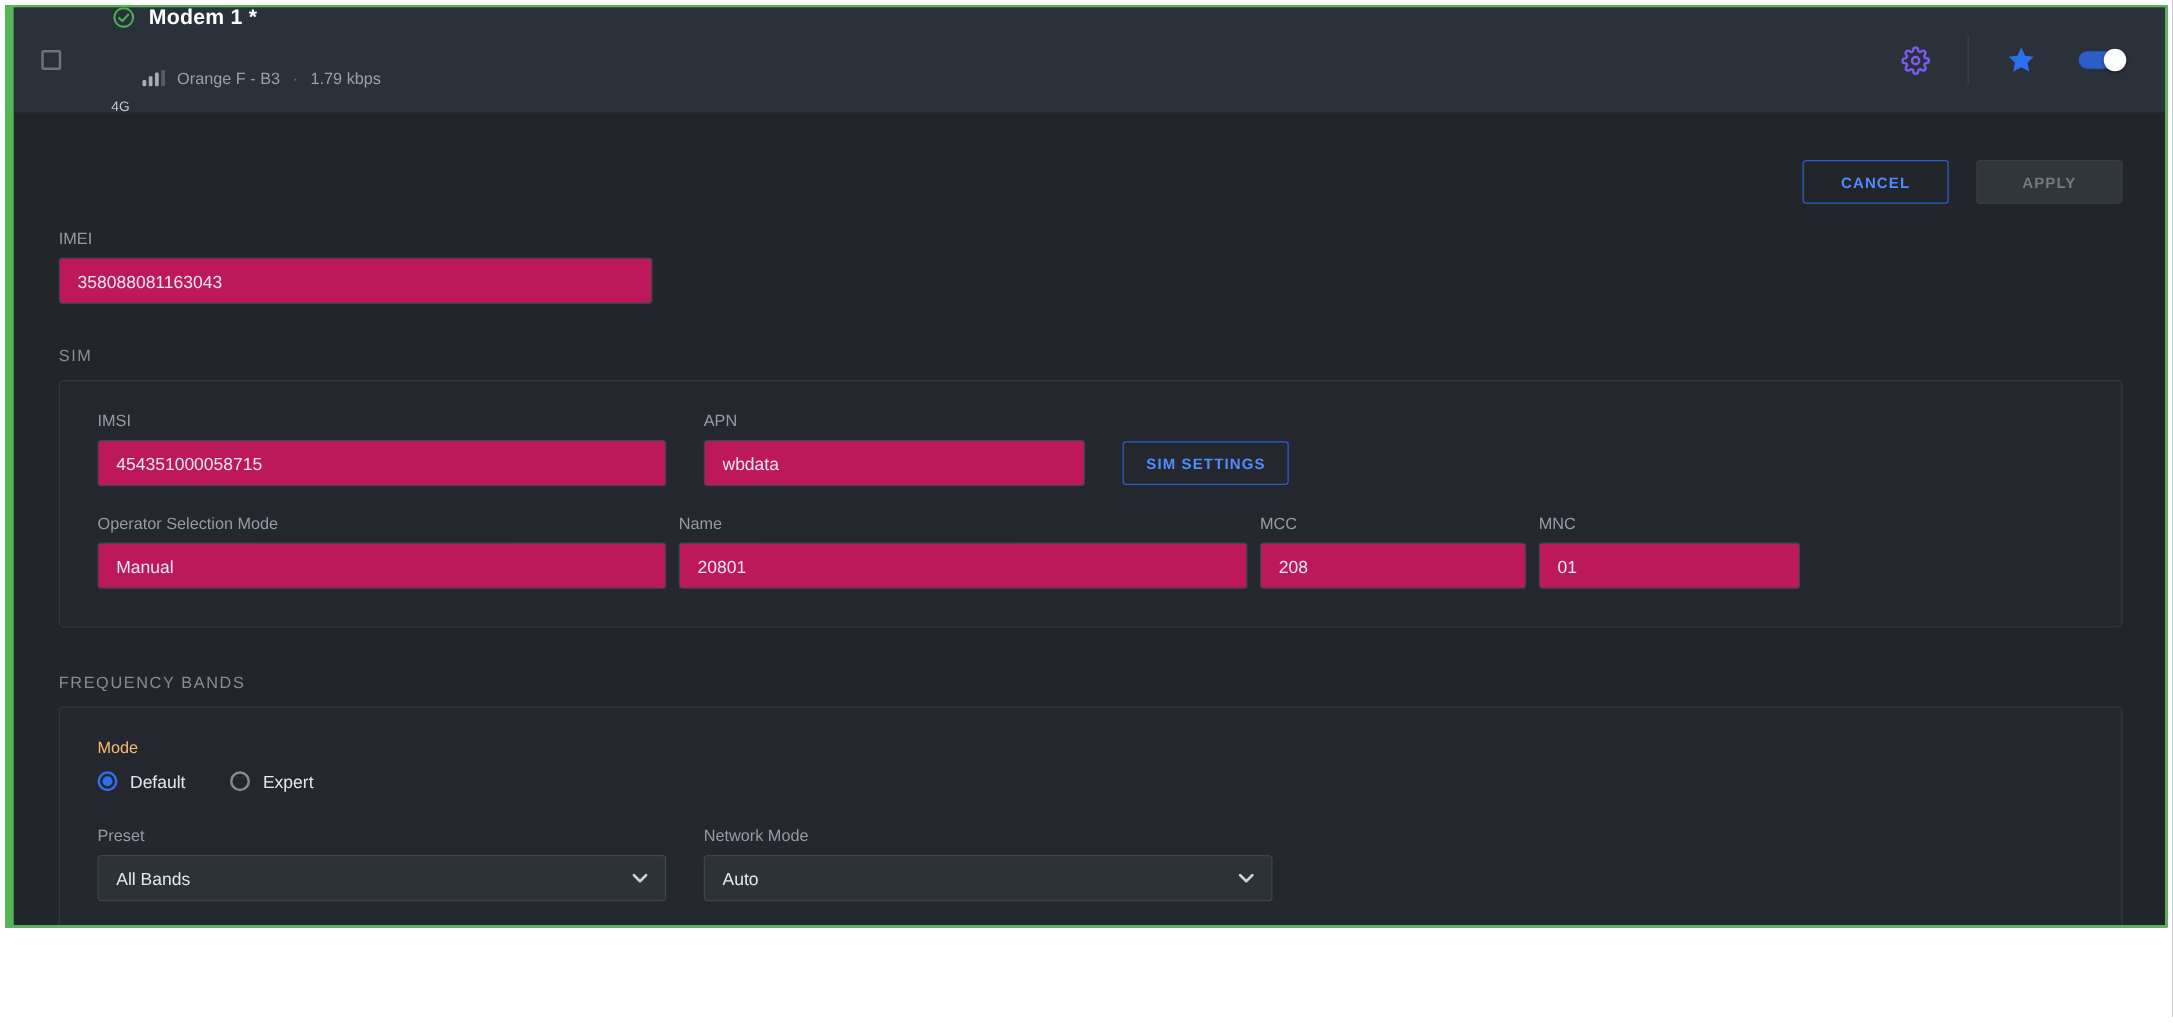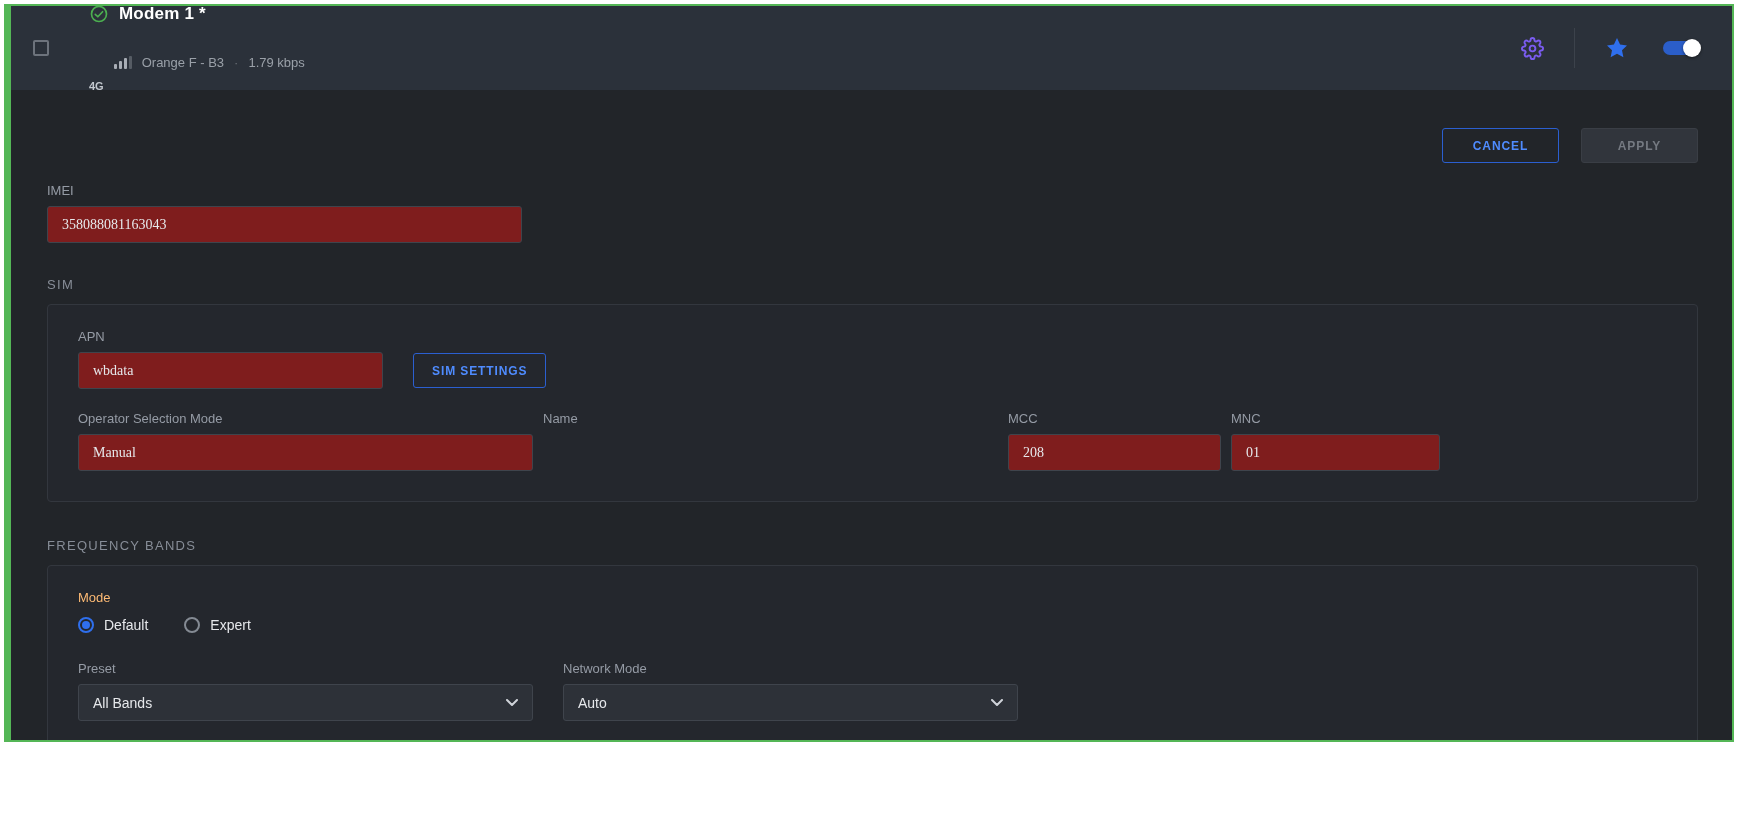--- a/index.html
+++ b/index.html
@@ -29,21 +29,21 @@
     border-radius:2px;
     margin-left:22px;
     background:transparent;
     cursor:pointer;
   }
   .hdr-main { margin-left:40px; display:flex; flex-direction:column; gap:8px; }
   .hdr-title-row { display:flex; align-items:center; gap:10px; }
   .hdr-title { color:#ffffff; font-size:17px; font-weight:700; letter-spacing:0.2px; }
   .check-circle { width:20px; height:20px; display:block; }
   .hdr-sub-row { display:flex; align-items:center; gap:10px; }
-  .net-type { color:#c3c8cf; font-size:11px; font-weight:700;margin-top:48px; }
+  .net-type { color:#c3c8cf; font-size:11px; font-weight:400;margin-top:48px; }
   .sig-bars { display:flex; align-items:flex-end; gap:2px; height:13px; }
   .sig-bars i { display:block; width:3px; border-radius:1px; }
   .sig-bars .b1 { height:5px;  background:#a8adb5; }
   .sig-bars .b2 { height:8px;  background:#a8adb5; }
   .sig-bars .b3 { height:11px; background:#a8adb5; }
   .sig-bars .b4 { height:13px; background:#565c64; }
   .hdr-sub-text { color:#9aa0a8; font-size:13px; }
   .hdr-dot { color:#6b7077; font-size:13px; }
 
   .hdr-right { margin-left:auto; display:flex; align-items:center; }
@@ -66,22 +66,22 @@
     display:inline-flex; align-items:center; justify-content:center;
     cursor:pointer; font-family:inherit; background:transparent;
   }
   .btn-cancel { border:1px solid #2b5fd0; color:#4f8cff; }
   .btn-apply  { border:1px solid #3a3e45; background:#31353c; color:#757a82; cursor:default; }
   .btn-sim    { border:1px solid #2b5fd0; color:#4f8cff; min-width:118px; }
 
   .field-label { font-size:13px; color:#959ba5; display:block; }
   .text-input {
     display:block; width:100%; height:37px; margin-top:8px;
-    background:#7f1d1d; border:1px solid #3f444c; border-radius:3px;
-    color:#e6e8eb; font-size:14px; padding:12px 14px; font-family:Liberation Serif, serif; outline:none;
+    background:#be185d; border:1px solid #3f444c; border-radius:3px;
+    color:#e6e8eb; font-size:14px; padding:12px 14px; font-family:Liberation Sans, sans-serif; outline:none;
   }
 
   .imei-block { margin-top:20px; width:475px; }
 
   .section-label { margin-top:34px; font-size:13px; letter-spacing:1.3px; color:#878d97; }
 
   .card {
     margin-top:12px;
     background:#24272d;
     border:1px solid #33373e;
@@ -169,36 +169,41 @@
 
     <div class="imei-block">
       <label class="field-label">IMEI</label>
       <input class="text-input" type="text" value="358088081163043" style="">
     </div>
 
     <div class="section-label">SIM</div>
 
     <div class="card">
       <div class="form-row">
+        <div class="fw-455">
+          <label class="field-label">IMSI</label>
+          <input class="text-input" type="text" value="454351000058715" style="">
+        </div>
         <div class="fw-305">
           <label class="field-label">APN</label>
           <input class="text-input" type="text" value="wbdata" style="">
         </div>
         <div class="btn-col">
           <button class="btn btn-sim">SIM SETTINGS</button>
         </div>
       </div>
 
       <div class="form-row">
         <div class="fw-455">
           <label class="field-label">Operator Selection Mode</label>
           <input class="text-input" type="text" value="Manual" style="">
         </div>
         <div class="fw-455">
           <label class="field-label">Name</label>
+          <input class="text-input" type="text" value="20801" style="">
         </div>
         <div class="fw-213">
           <label class="field-label">MCC</label>
           <input class="text-input" type="text" value="208" style="">
         </div>
         <div class="fw-209">
           <label class="field-label">MNC</label>
           <input class="text-input" type="text" value="01" style="">
         </div>
       </div>

